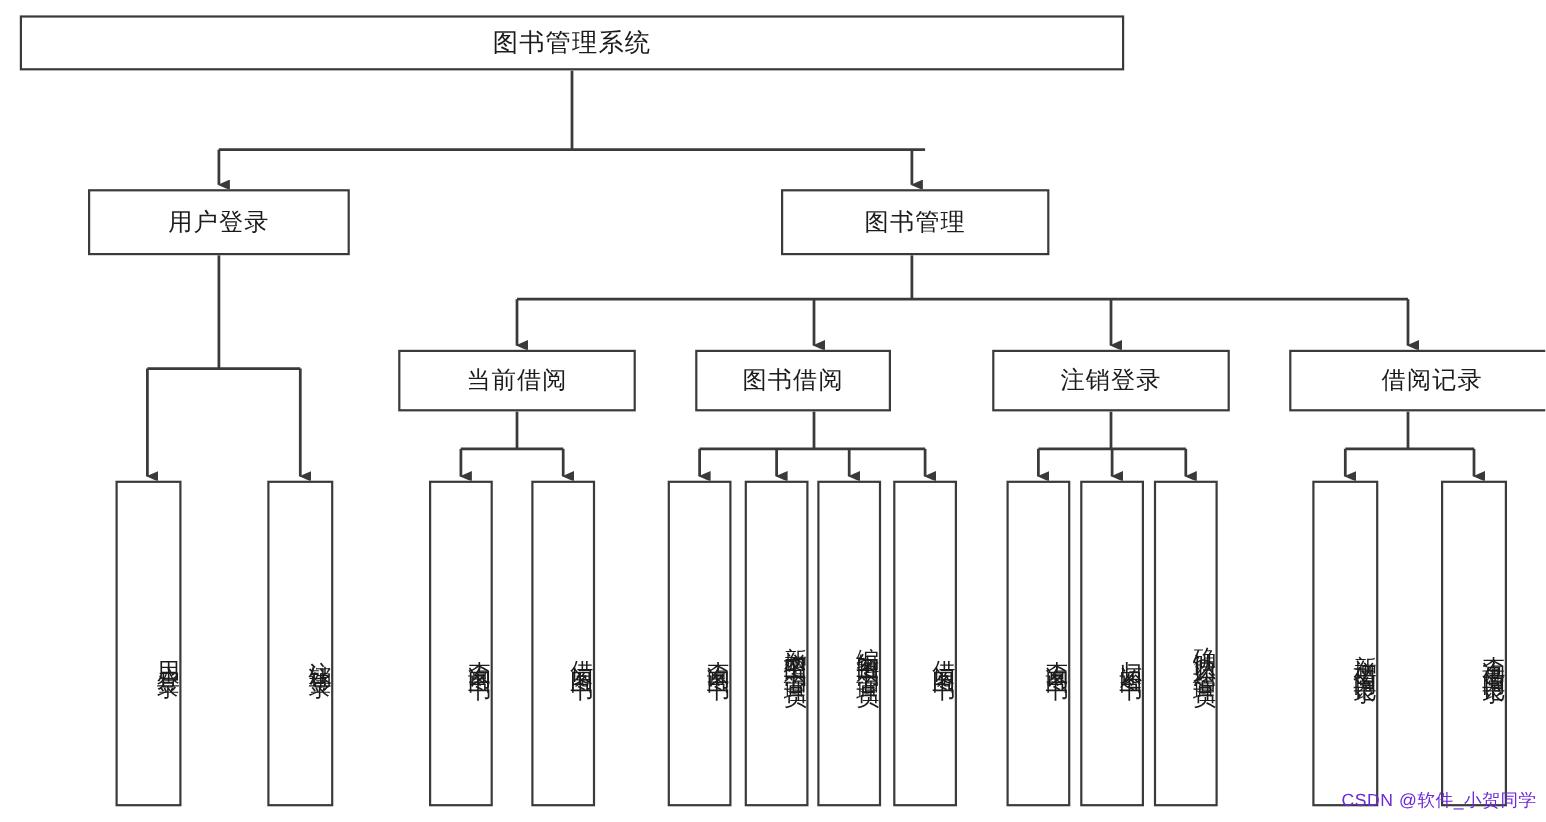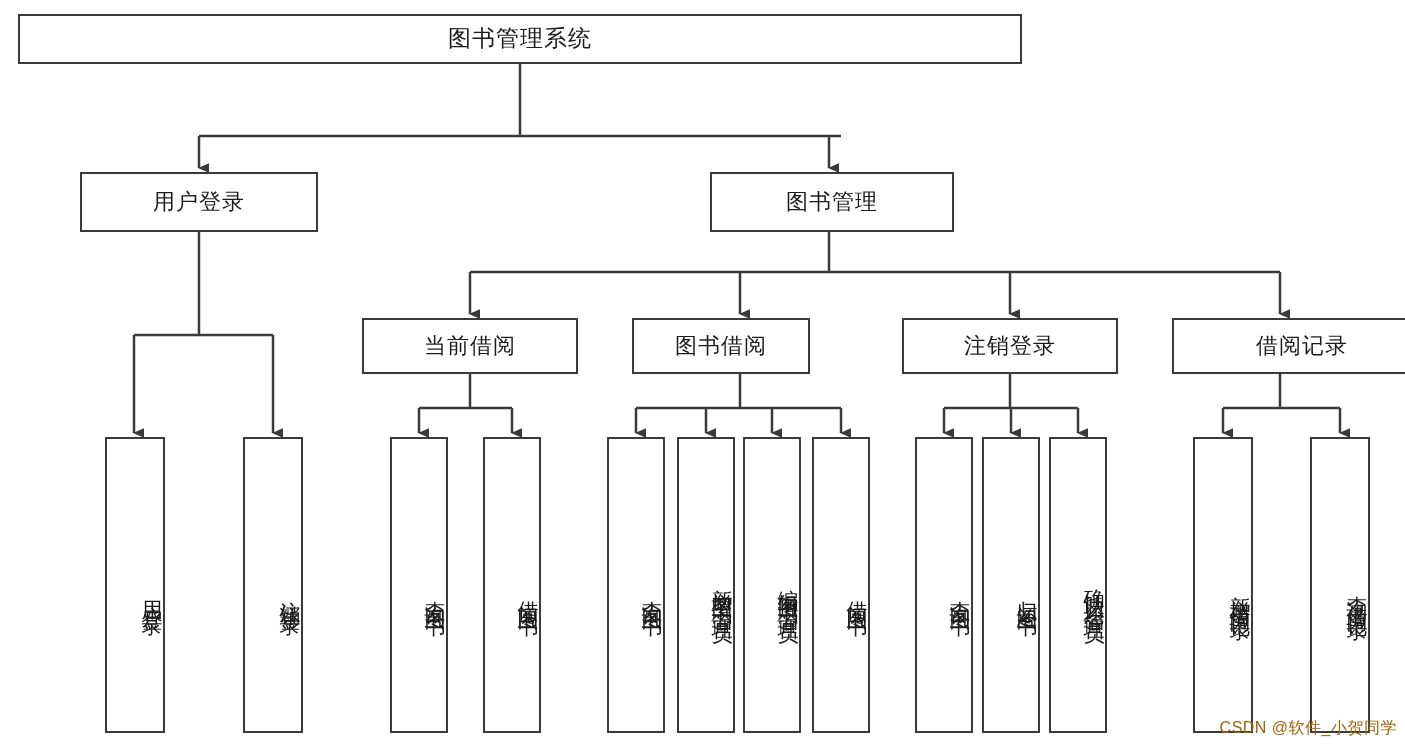--- a/index.html
+++ b/index.html
@@ -51,21 +51,21 @@
     padding-top: 18px;
     font-size: 21px;
     letter-spacing: 5px;
     line-height: 1.05;
   }
   .watermark {
     position: absolute;
     right: 8px;
     bottom: 8px;
     font-size: 16px;
-    color: #a16207;
+    color: #6d28d9;
     letter-spacing: 0.5px;
     white-space: nowrap;
     user-select: none;
   }
 </style>
 </head>
 <body>
 
 <div id="canvas">
 

